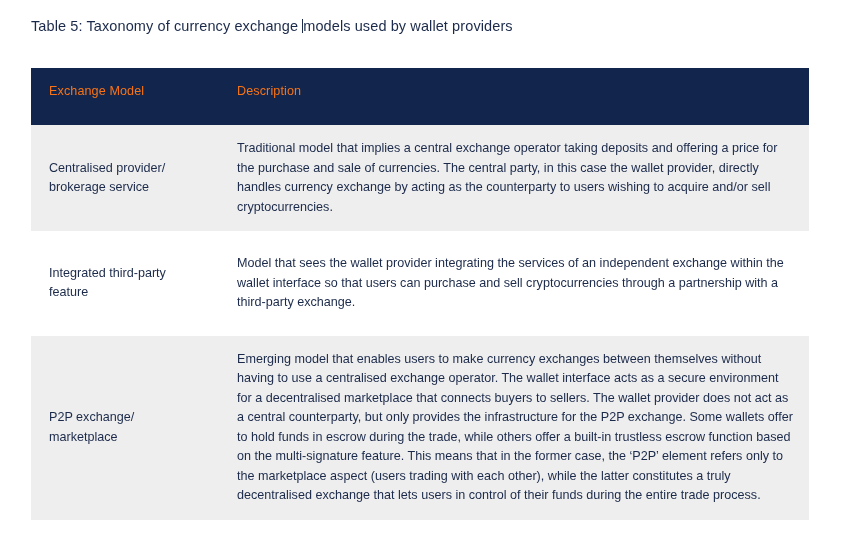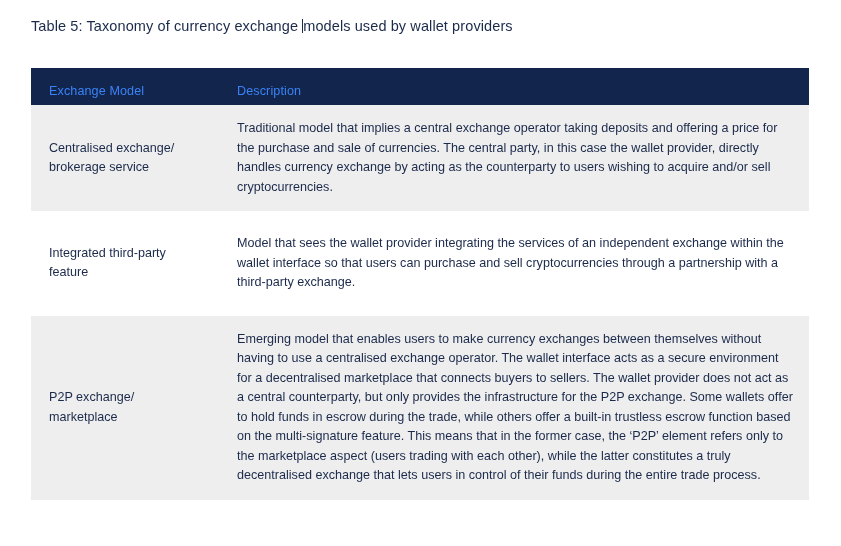--- a/index.html
+++ b/index.html
@@ -43,25 +43,25 @@
     left: 31px;
     top: 68px;
     width: 778px;
     border-collapse: collapse;
     table-layout: fixed;
   }
   table.tbl col.c1 { width: 190px; }
   table.tbl col.c2 { width: 588px; }
   thead th {
     background: #12264d;
-    color: #3b82f6;
+    color: #f97316;
     text-align: left;
     font-size: 12.6px;
     font-weight: normal;
-    padding: 13px 0 4px 18px;
+    padding: 13px 0 24px 18px;
     letter-spacing: 0.1px;
     vertical-align: middle;
     height: 20px;
   }
   thead th.c2h {
     padding-left: 16px;
     margin-top: 28px;
   }
   tbody td {
     font-size: 12.6px;
@@ -108,21 +108,21 @@
       <col class="c2">
     </colgroup>
     <thead>
       <tr>
         <th>Exchange Model</th>
         <th class="c2h">Description</th>
       </tr>
     </thead>
     <tbody>
       <tr class="shade">
-        <td class="model">Centralised exchange/
+        <td class="model">Centralised provider/
 brokerage service</td>
         <td class="desc">Traditional model that implies a central exchange operator taking deposits and offering a price for the purchase and sale of currencies. The central party, in this case the wallet provider, directly handles currency exchange by acting as the counterparty to users wishing to acquire and/or sell cryptocurrencies.</td>
       </tr>
       <tr class="gap">
           <td></td>
           <td></td>
         </tr>
       <tr class="plain">
         <td class="model">Integrated third-party
 feature</td>

